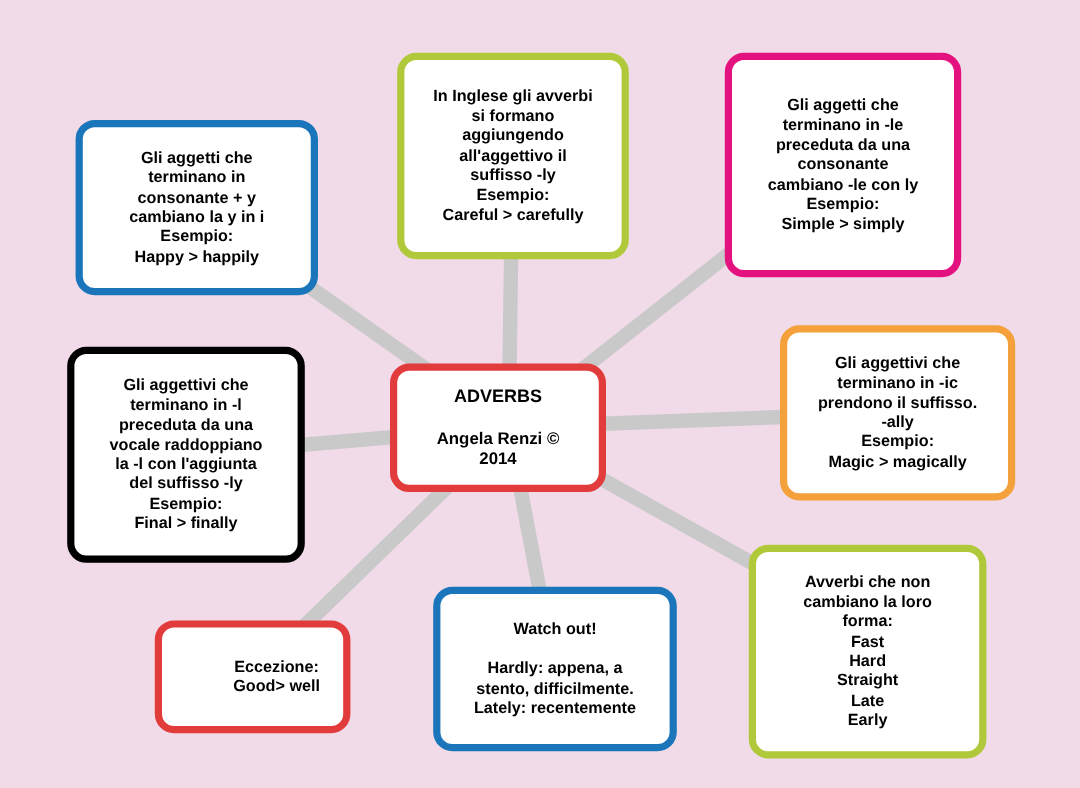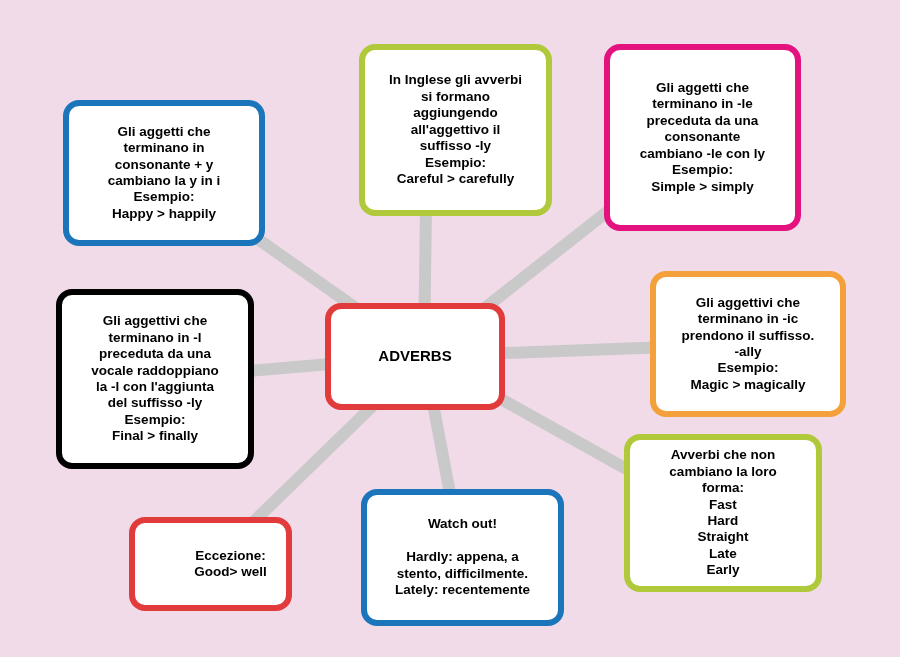--- a/index.html
+++ b/index.html
@@ -35,21 +35,21 @@
     color: #000000;
     white-space: pre-line;
     padding: 6px 8px;
   }
   
   .node-center      { left: 325px; top: 303px; width: 180px; height: 107px; }
   .node-consonant-y { left:  63px; top: 100px; width: 202px; height: 146px; }
   .node-general-ly  { left: 331px; top:  44px; width: 193px; height: 172px; }
   .node-le-conson   { left: 604px; top:  44px; width: 197px; height: 187px; }
   .node-ic-ally     { left: 650px; top: 271px; width: 196px; height: 146px; }
-  .node-no-change   { left: 624px; top: 434px; width: 198px; height: 158px; }
+  .node-no-change   { left: 624px; top: 454px; width: 198px; height: 178px; }
   .node-watch-out   { left: 361px; top: 489px; width: 203px; height: 137px; }
   .node-exception   { left: 129px; top: 517px; width: 163px; height: 94px; padding-left: 48px;  }
   .node-l-vowel     { left:  56px; top: 289px; width: 198px; height: 180px; }
 
   .center-title { font-size: 15px; }
   .center-author { font-size: 14px; margin-top: 16px; }
 </style>
 </head>
 <body>
 
@@ -63,32 +63,34 @@
       <line x1="424" y1="356" x2="748" y2="344"></line>
       <line x1="424" y1="356" x2="723" y2="523"></line>
       <line x1="424" y1="356" x2="462" y2="557"></line>
       <line x1="424" y1="356" x2="210" y2="564"></line>
       <line x1="424" y1="356" x2="155" y2="379"></line>
     </g>
   </svg>
 
   <div class="node node-center" style="border-color: rgb(226, 59, 60);">
     <div class="center-title">ADVERBS</div>
+    <div class="center-author">Angela Renzi ©
+2014</div>
   </div>
 
   <div class="node node-consonant-y" style="border-color: rgb(27, 117, 187);">
     <div>Gli aggetti che
 terminano in
 consonante + y
 cambiano la y in i
 Esempio:
 Happy &gt; happily</div>
   </div>
 
-  <div class="node node-general-ly" style="border-color: rgb(176, 201, 58); margin-left: 28px;">
+  <div class="node node-general-ly" style="border-color: rgb(176, 201, 58);">
     <div>In Inglese gli avverbi
 si formano
 aggiungendo
 all'aggettivo il
 suffisso -ly
 Esempio:
 Careful &gt; carefully</div>
   </div>
 
   <div class="node node-le-conson" style="border-color: rgb(227, 18, 127);">

